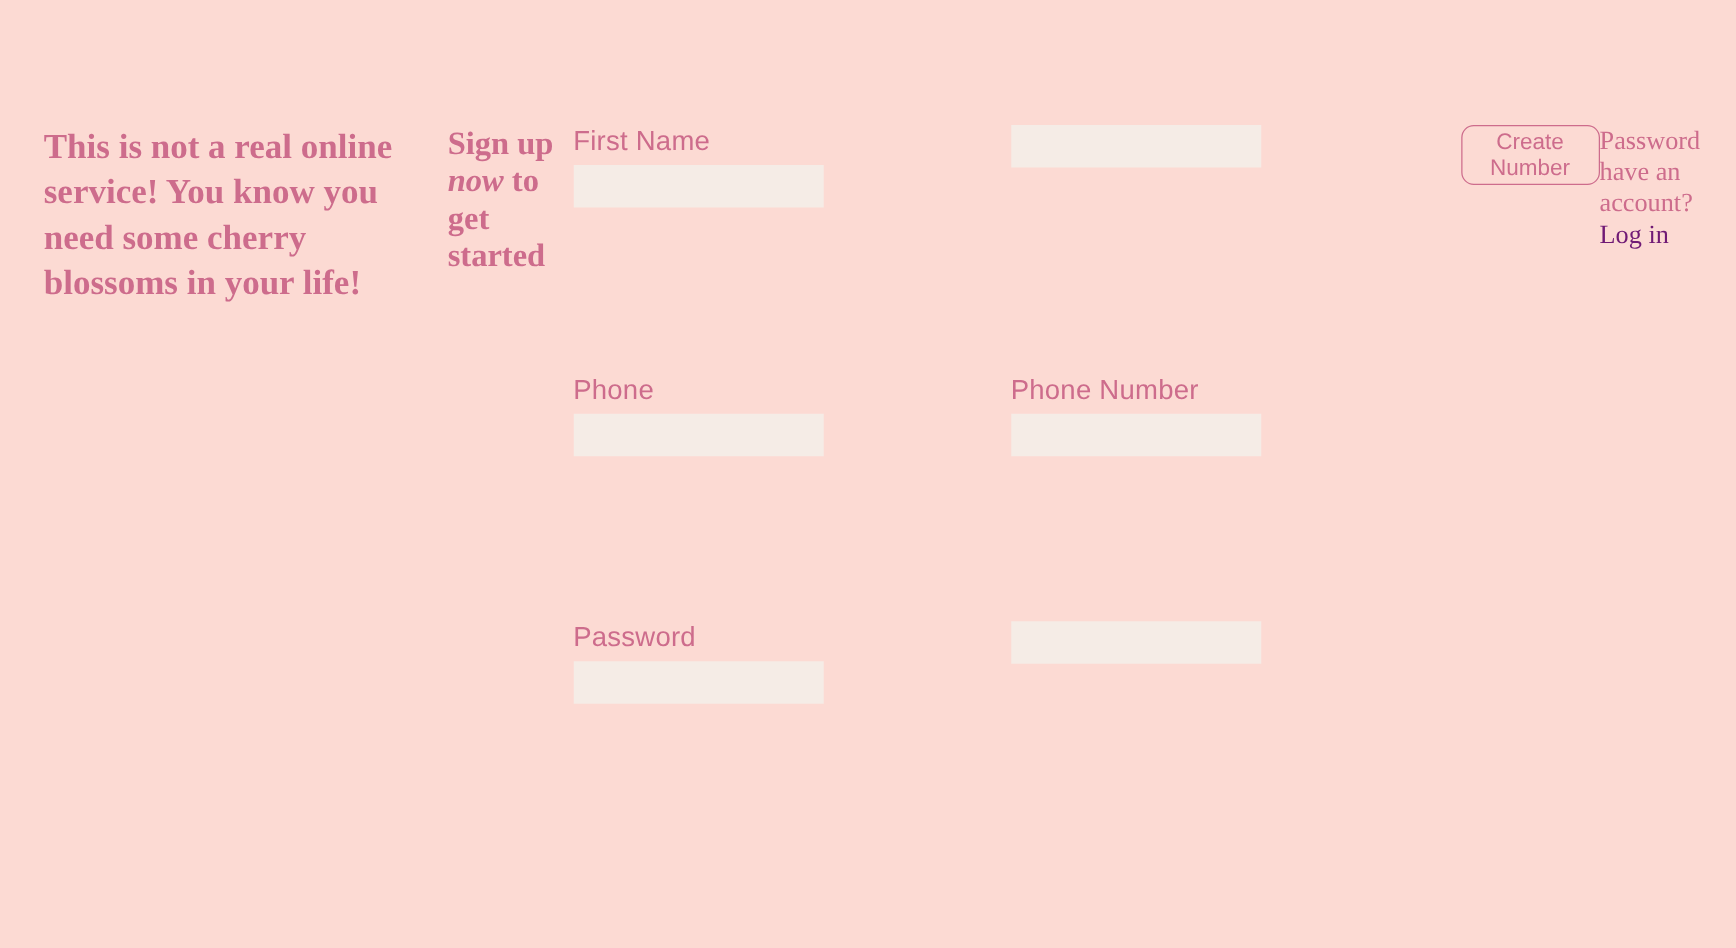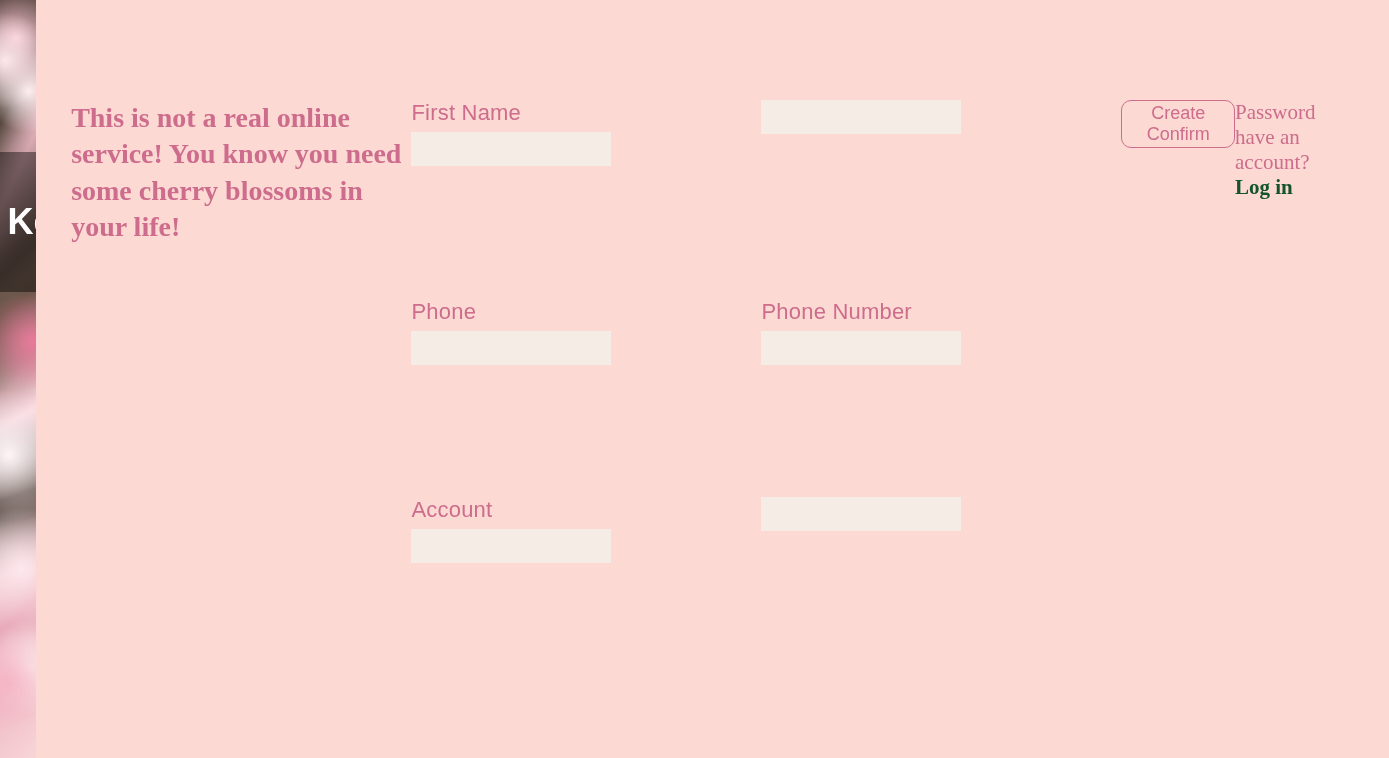--- a/index.html
+++ b/index.html
@@ -129,63 +129,66 @@
       font-family: 'Helvetica Neue', Arial, sans-serif;
       cursor: pointer;
       margin-bottom: 58px;
     }
     .login-line {
       color: #cd6c8c;
       font-size: 21px;
       font-family: Georgia, serif;
     }
     .login-link {
-      font-weight: bold;
+      font-weight: normal;
       cursor: pointer;
       text-decoration: none;
-      color: #14532d;
+      color: #701a75;
     }
   </style>
 </head>
 <body>
 
 <aside class="sidebar">
   <div class="sidebar-bg"></div>
   <div class="logo-band">
     <span class="logo-icon">🌸</span>
     <span class="logo-text">Kero</span>
   </div>
 </aside>
 
 <main class="main">
   <h1 class="headline">This is not a real online service! You know you need some cherry blossoms in your life!</h1>
+  <h2 class="subhead">
+    <span>Sign up </span><em>now</em><span> to get started</span>
+  </h2>
 
   <div class="form-grid">
     <div class="form-field">
       <label class="form-label">First Name</label>
       <input class="form-input" type="text" value="" style="">
     </div>
     <div class="form-field">
       <input class="form-input" type="text" value="" style="">
     </div>
     <div class="form-field">
       <label class="form-label">Phone</label>
       <input class="form-input" type="email" value="" style="">
     </div>
     <div class="form-field">
       <label class="form-label">Phone Number</label>
       <input class="form-input" type="tel" value="" style="">
     </div>
     <div class="form-field">
-      <label class="form-label">Account</label>
+      <label class="form-label">Password</label>
       <input class="form-input" type="password" value="" style="">
     </div>
     <div class="form-field">
       <input class="form-input" type="password" value="" style="">
     </div>
   </div>
 
-  <button class="submit-btn">Create Confirm</button>
+  <button class="submit-btn">Create Number</button>
 
   <p class="login-line">
     <span>Password have an account? </span><a class="login-link">Log in</a>
   </p>
 </main>
 
 </body></html>

